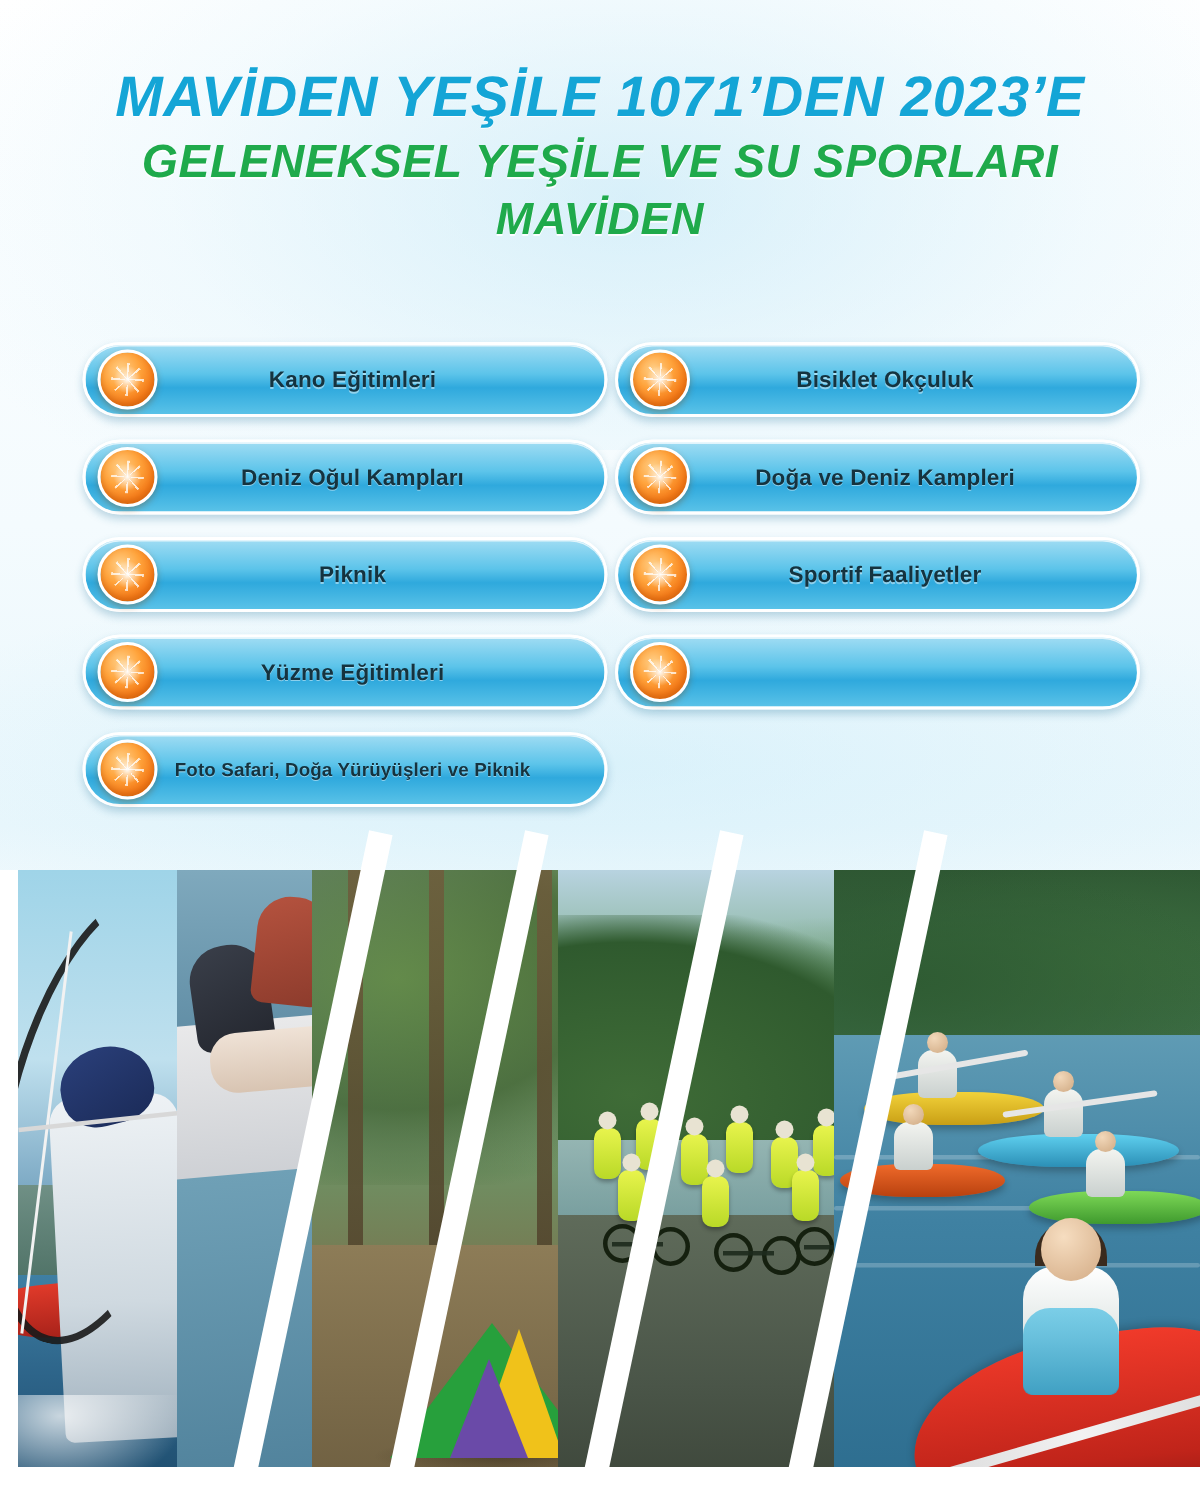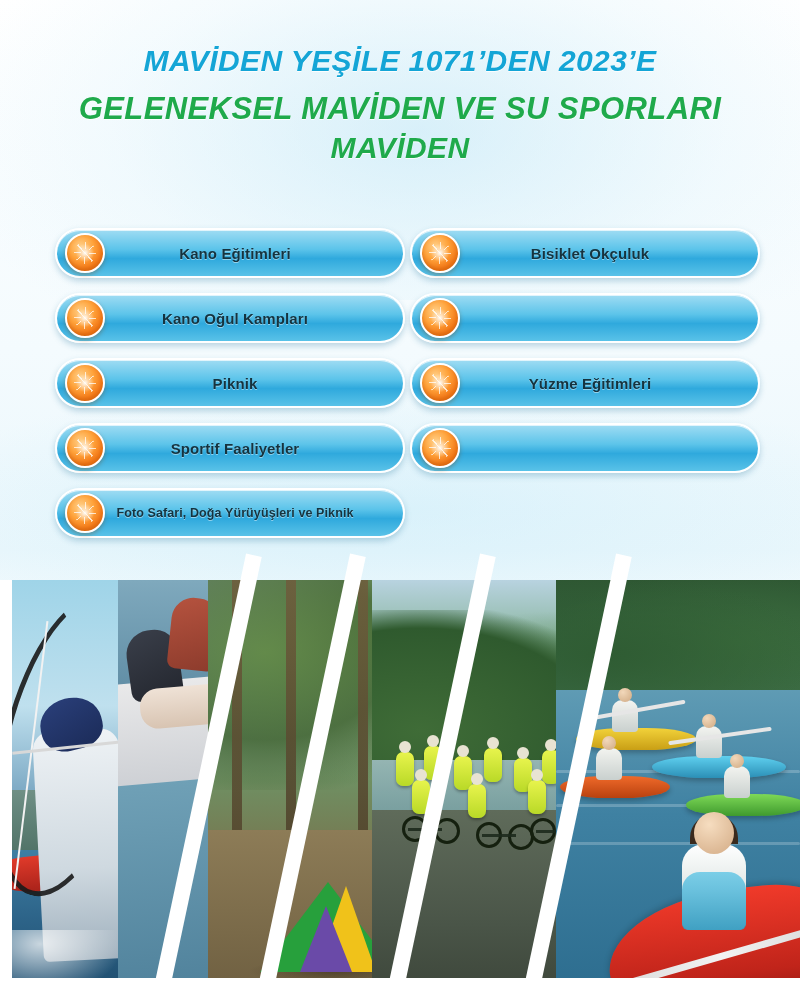--- a/index.html
+++ b/index.html
@@ -52,23 +52,23 @@
     line-height: 1.12;
   }
   .title-line {
     display: block;
     font-weight: 800;
     letter-spacing: 0.4px;
     font-style: italic;
     text-shadow: 0 1px 0 rgba(255,255,255,0.85);
   }
   .title-line1 {
-    font-size: 30px;
+    font-size: 38px;
     color: #14a5d6;
-    margin-bottom: 14px;
+    margin-bottom: 4px;
   }
   .title-line2 {
     font-size: 31px;
     color: #1faa4b;
     margin-bottom: 5px;
   }
   .title-line3 {
     font-size: 30px;
     color: #1faa4b;
   }
@@ -479,21 +479,21 @@
 </head>
 <body>
 
 <div id="poster">
 
   <div class="wash"></div>
   <div class="wash2"></div>
 
   <div class="title-block">
     <span class="title-line title-line1">MAVİDEN YEŞİLE 1071’DEN 2023’E</span>
-    <span class="title-line title-line2">GELENEKSEL MAVİDEN VE SU SPORLARI</span>
+    <span class="title-line title-line2">GELENEKSEL YEŞİLE VE SU SPORLARI</span>
     <span class="title-line title-line3">MAVİDEN</span>
   </div>
 
   <div class="pills">
 
     <div class="pill-cell">
       <div class="pill pill-left">
         <span class="bullet"></span>
         <span class="pill-label">Kano Eğitimleri</span>
       </div>
@@ -501,46 +501,47 @@
     <div class="pill-cell">
       <div class="pill pill-right">
         <span class="bullet"></span>
         <span class="pill-label">Bisiklet Okçuluk</span>
       </div>
     </div>
 
     <div class="pill-cell">
       <div class="pill pill-right">
         <span class="bullet"></span>
-        <span class="pill-label">Kano Oğul Kampları</span>
+        <span class="pill-label">Deniz Oğul Kampları</span>
       </div>
     </div>
 
     <div class="pill-cell">
       <div class="pill pill-left">
         <span class="bullet"></span>
+        <span class="pill-label">Doğa ve Deniz Kampleri</span>
       </div>
     </div>
     <div class="pill-cell">
       <div class="pill pill-right">
         <span class="bullet"></span>
         <span class="pill-label">Piknik</span>
       </div>
     </div>
 
     <div class="pill-cell">
+      <div class="pill pill-right">
+        <span class="bullet"></span>
+        <span class="pill-label">Sportif Faaliyetler</span>
+      </div>
+    </div>
+    <div class="pill-cell">
       <div class="pill pill-left">
         <span class="bullet"></span>
         <span class="pill-label">Yüzme Eğitimleri</span>
-      </div>
-    </div>
-    <div class="pill-cell">
-      <div class="pill pill-right">
-        <span class="bullet"></span>
-        <span class="pill-label">Sportif Faaliyetler</span>
       </div>
     </div>
 
     <div class="pill-cell">
       <div class="pill pill-left">
         <span class="bullet"></span>
       </div>
     </div>
     <div class="pill-cell">
       <div class="pill pill-right">

